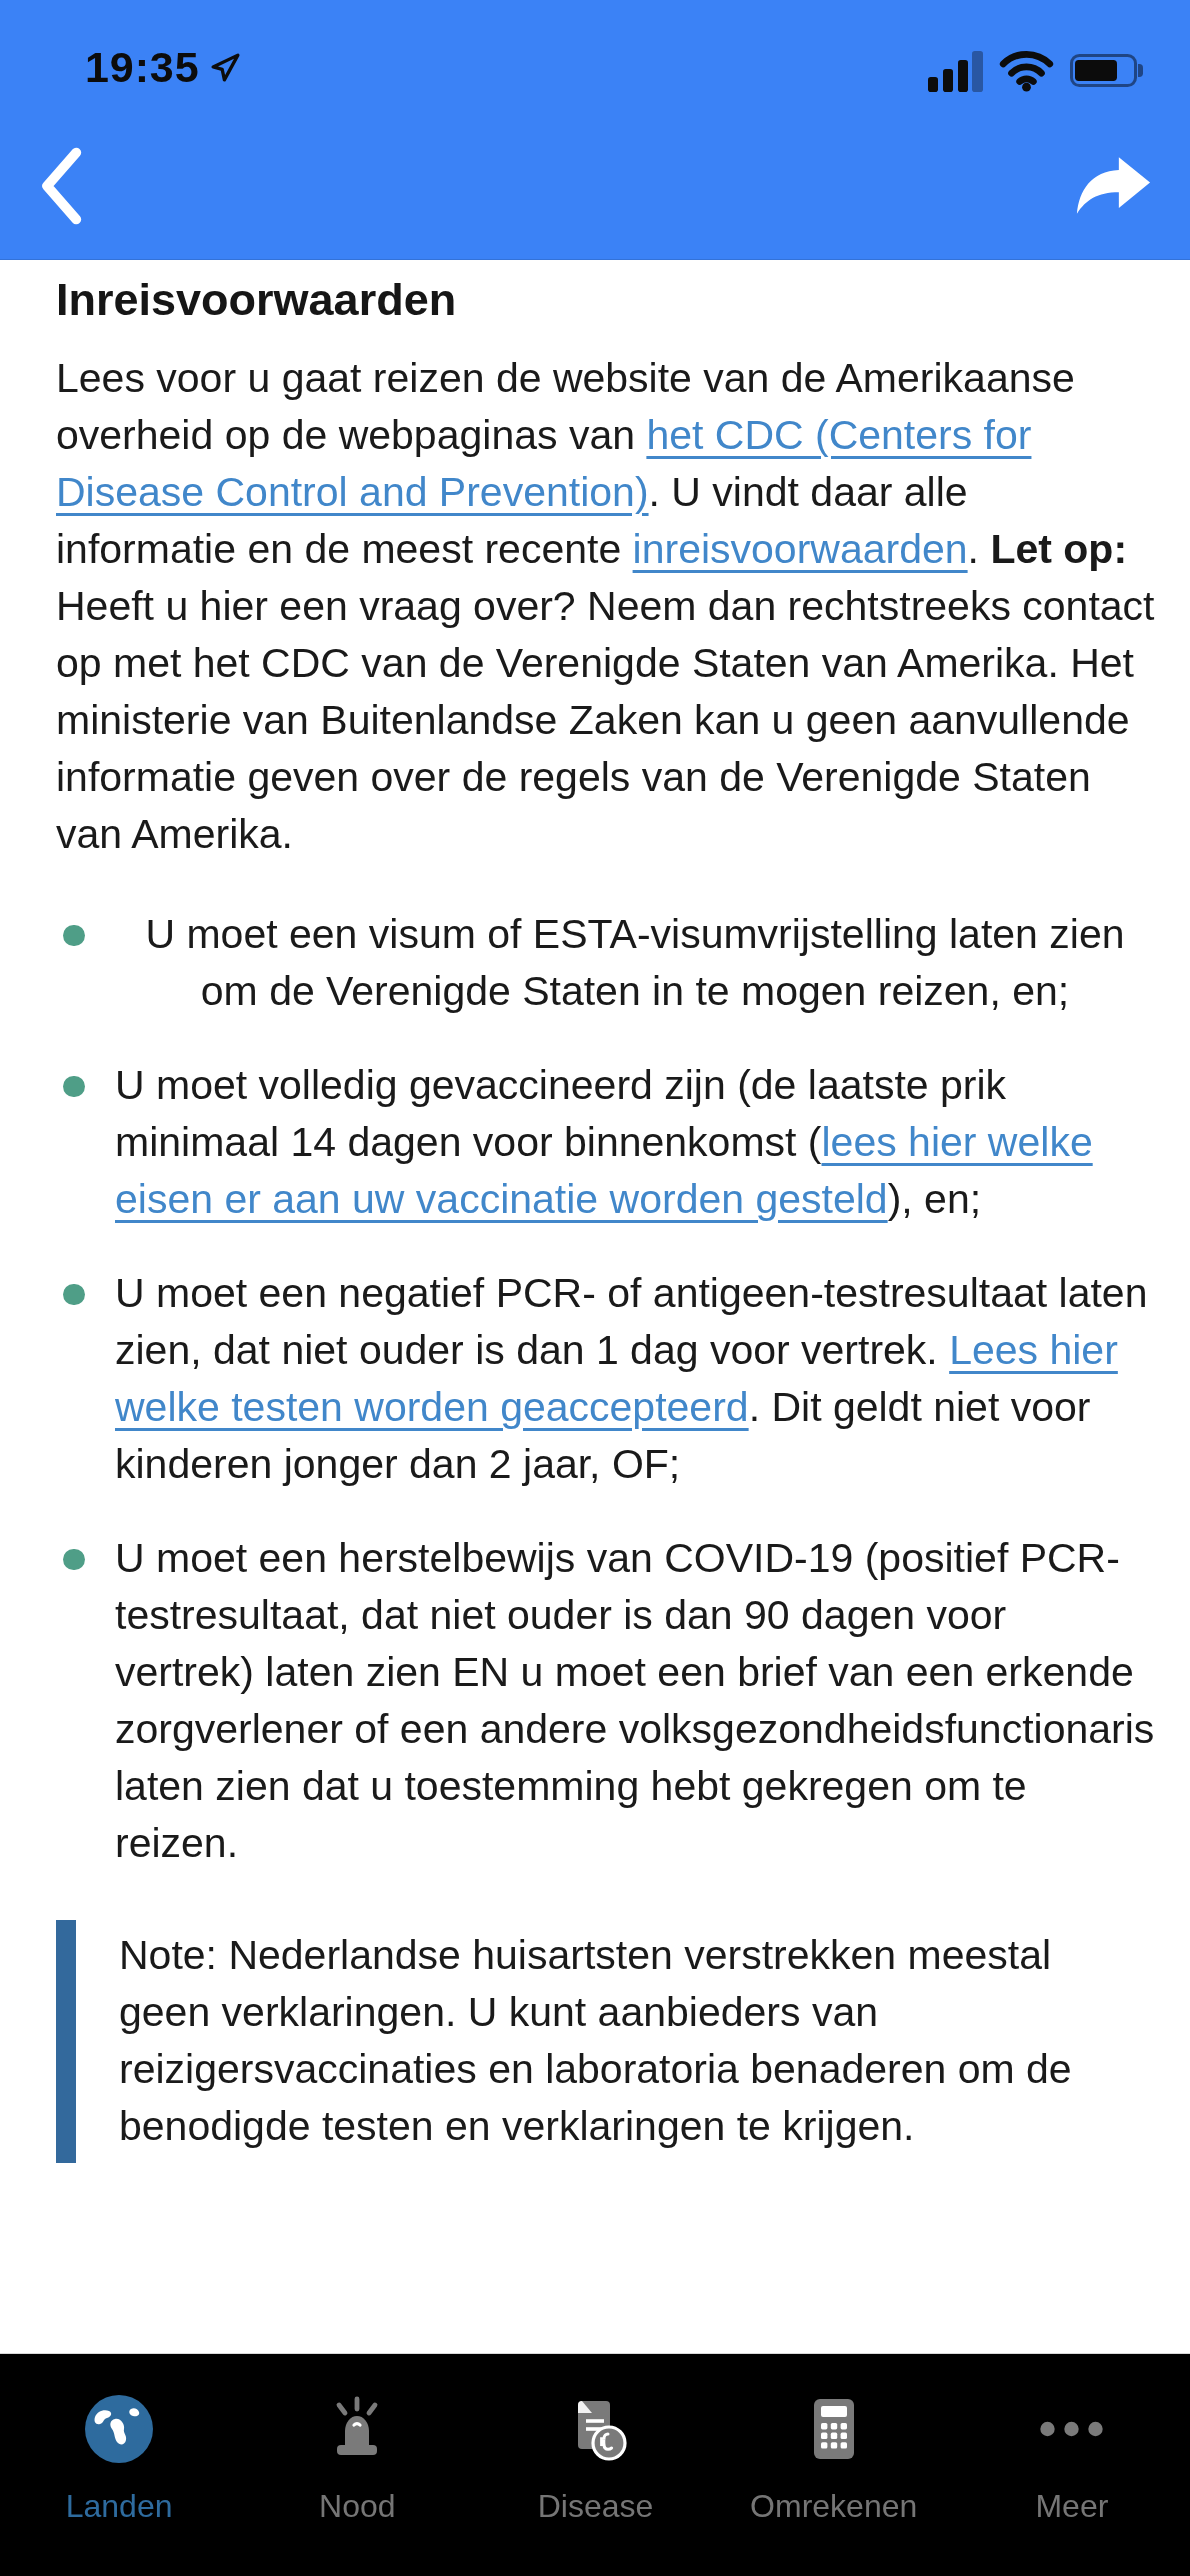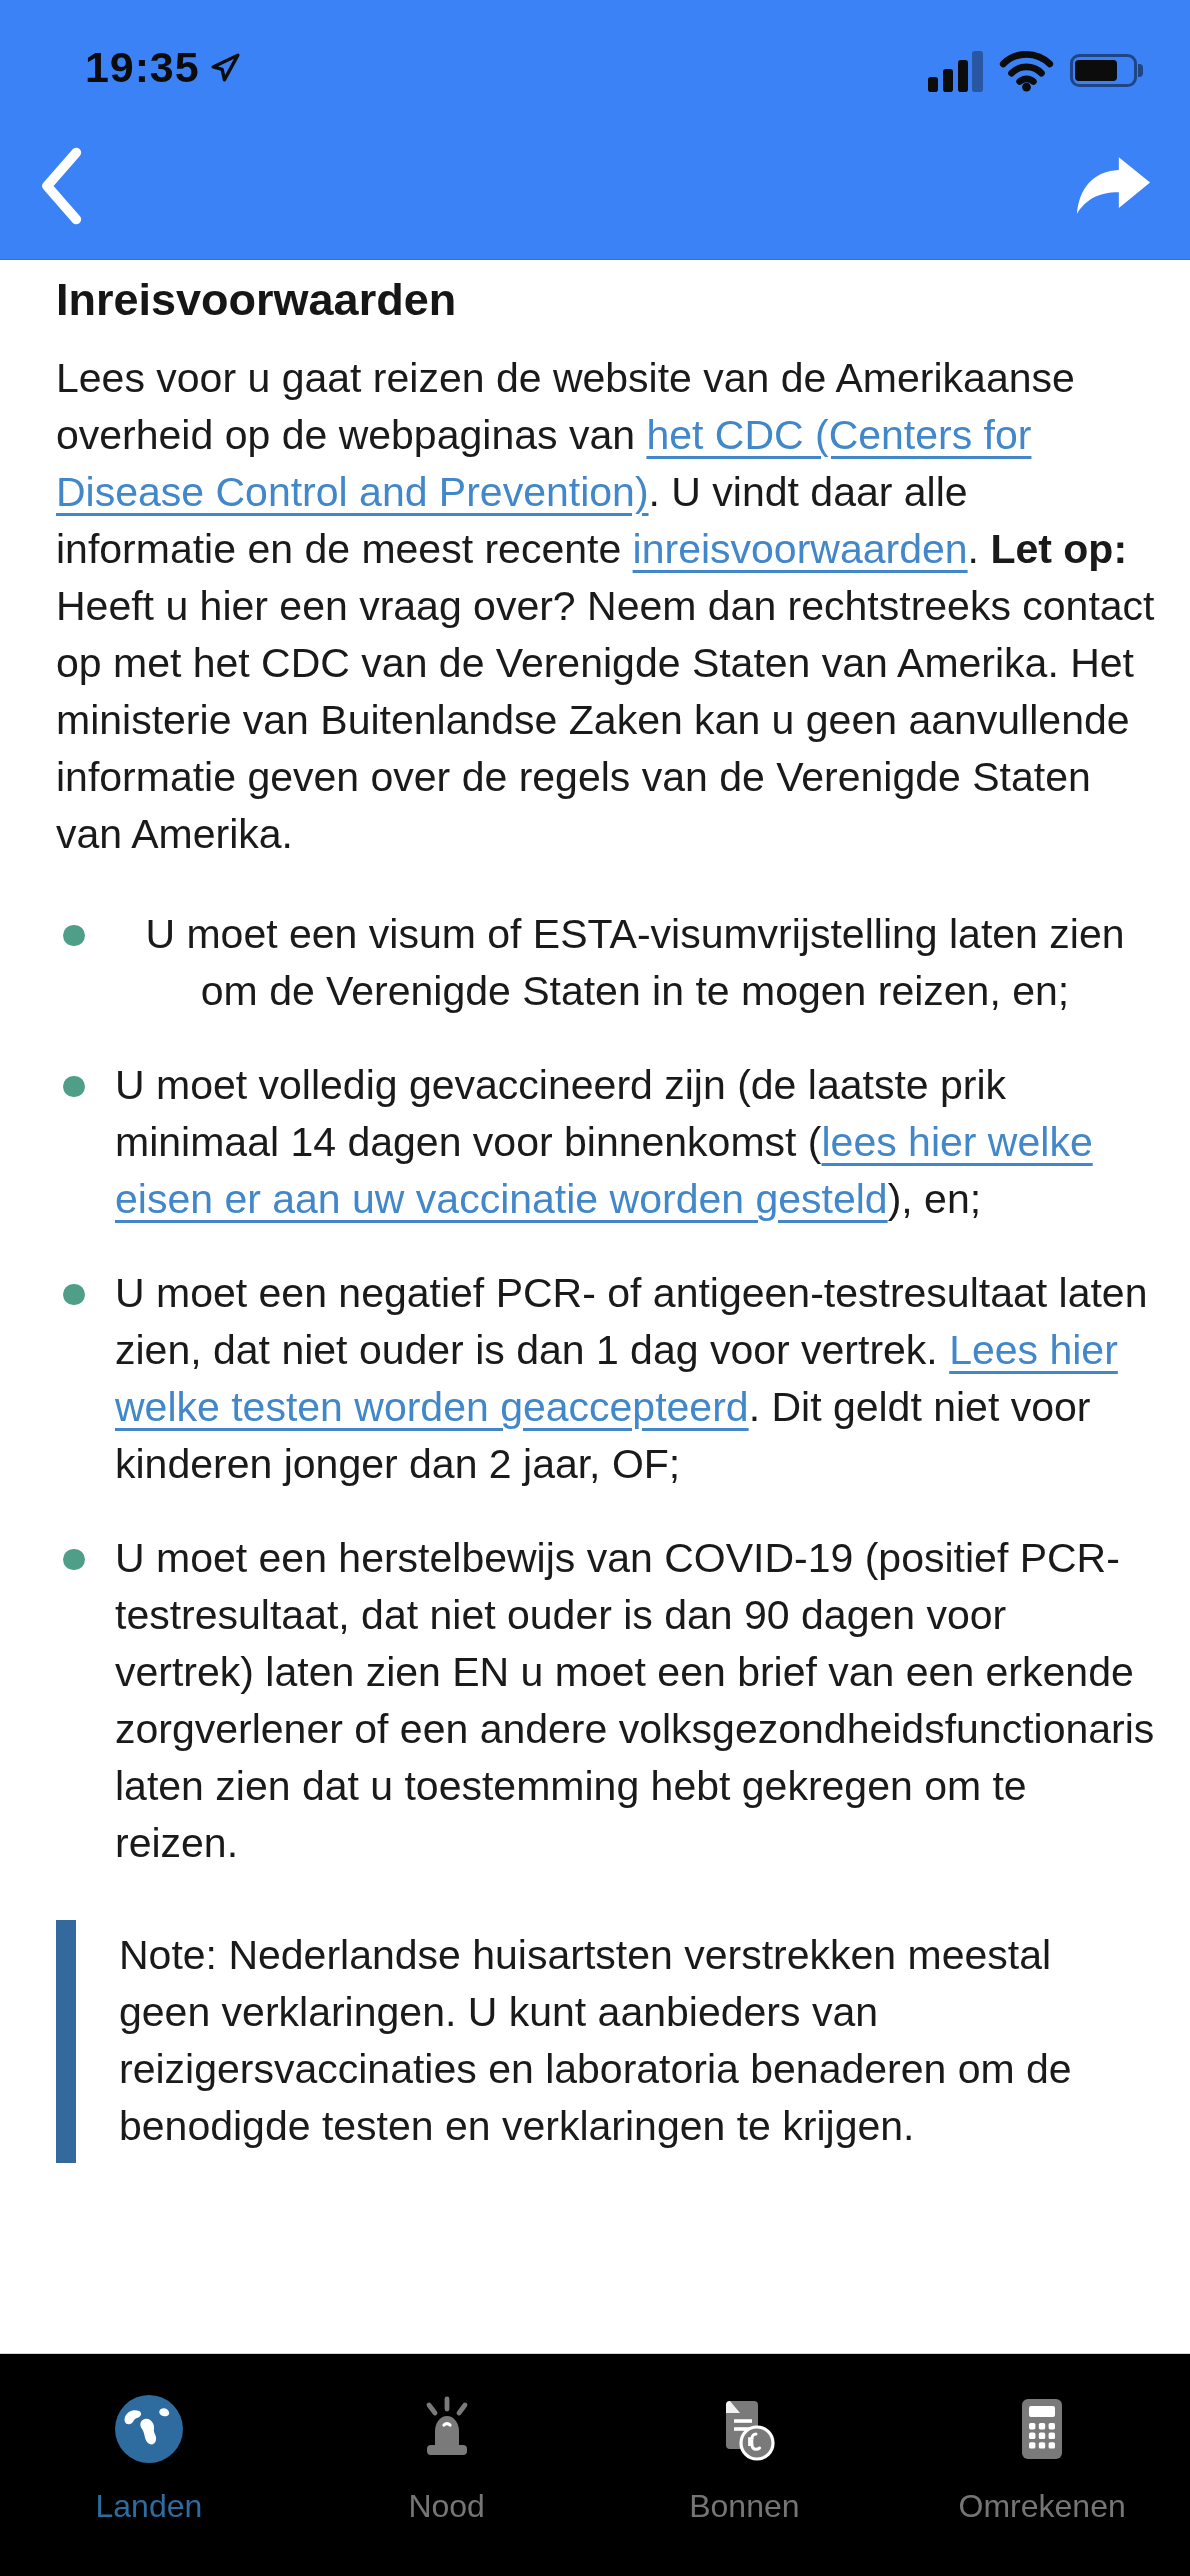--- a/index.html
+++ b/index.html
@@ -165,21 +165,21 @@
       <span class="ico">
         <svg width="72" height="72" viewBox="0 0 36 36">
           <path d="M11 4 h12 a2 2 0 0 1 2 2 v22 h-14 a2 2 0 0 1 -2 -2 V6 a2 2 0 0 1 2 -2 Z" fill="#7a7a7a"></path>
           <path d="M11 4 l5 6 h-7 V6 a2 2 0 0 1 2 -2 Z" fill="#ffffff" opacity="0.9"></path>
           <line x1="13" y1="14" x2="22" y2="14" stroke="#ffffff" stroke-width="1.8"></line>
           <line x1="13" y1="18" x2="22" y2="18" stroke="#ffffff" stroke-width="1.8"></line>
           <circle cx="24.5" cy="25" r="8" fill="#7a7a7a" stroke="#ffffff" stroke-width="1.6"></circle>
           <path d="M24 20.5 c-1 0 -2 .8 -2 2.2 l-1.2 .1 v1 h1.1 v1 h-1.1 v1 l1.2 .1 c.1 1.4 1 2.2 2 2.2 .7 0 1.3 -.2 1.8 -.6" fill="none" stroke="#ffffff" stroke-width="1.5" stroke-linecap="round"></path>
         </svg>
       </span>
-      <span class="lbl">Bonnen</span>
+      <span class="lbl">Disease</span>
     </div>
 
     <div class="tab">
       <span class="ico">
         <svg width="72" height="72" viewBox="0 0 36 36">
           <rect x="8" y="3" width="20" height="30" rx="3" fill="#7a7a7a"></rect>
           <rect x="11.5" y="6.5" width="13" height="5.5" rx="1" fill="#ffffff"></rect>
           <g fill="#ffffff">
             <rect x="11.5" y="15" width="3.2" height="3.2" rx="0.8"></rect>
               <rect x="16.4" y="15" width="3.2" height="3.2" rx="0.8"></rect>
@@ -189,17 +189,27 @@
               <rect x="21.3" y="19.8" width="3.2" height="3.2" rx="0.8"></rect>
             <rect x="11.5" y="24.6" width="3.2" height="3.2" rx="0.8"></rect>
               <rect x="16.4" y="24.6" width="3.2" height="3.2" rx="0.8"></rect>
               <rect x="21.3" y="24.6" width="3.2" height="3.2" rx="0.8"></rect>
           </g>
         </svg>
       </span>
       <span class="lbl">Omrekenen</span>
     </div>
 
+    <div class="tab">
+      <span class="ico">
+        <svg width="89" height="72" viewBox="0 0 44 36">
+          <circle cx="10" cy="18" r="3.6" fill="#7a7a7a"></circle>
+          <circle cx="22" cy="18" r="3.6" fill="#7a7a7a"></circle>
+          <circle cx="34" cy="18" r="3.6" fill="#7a7a7a"></circle>
+        </svg>
+      </span>
+      <span class="lbl">Meer</span>
+    </div>
   </div>
 
   <div class="home-indicator"></div>
 </div>
 
 
 </body></html>

